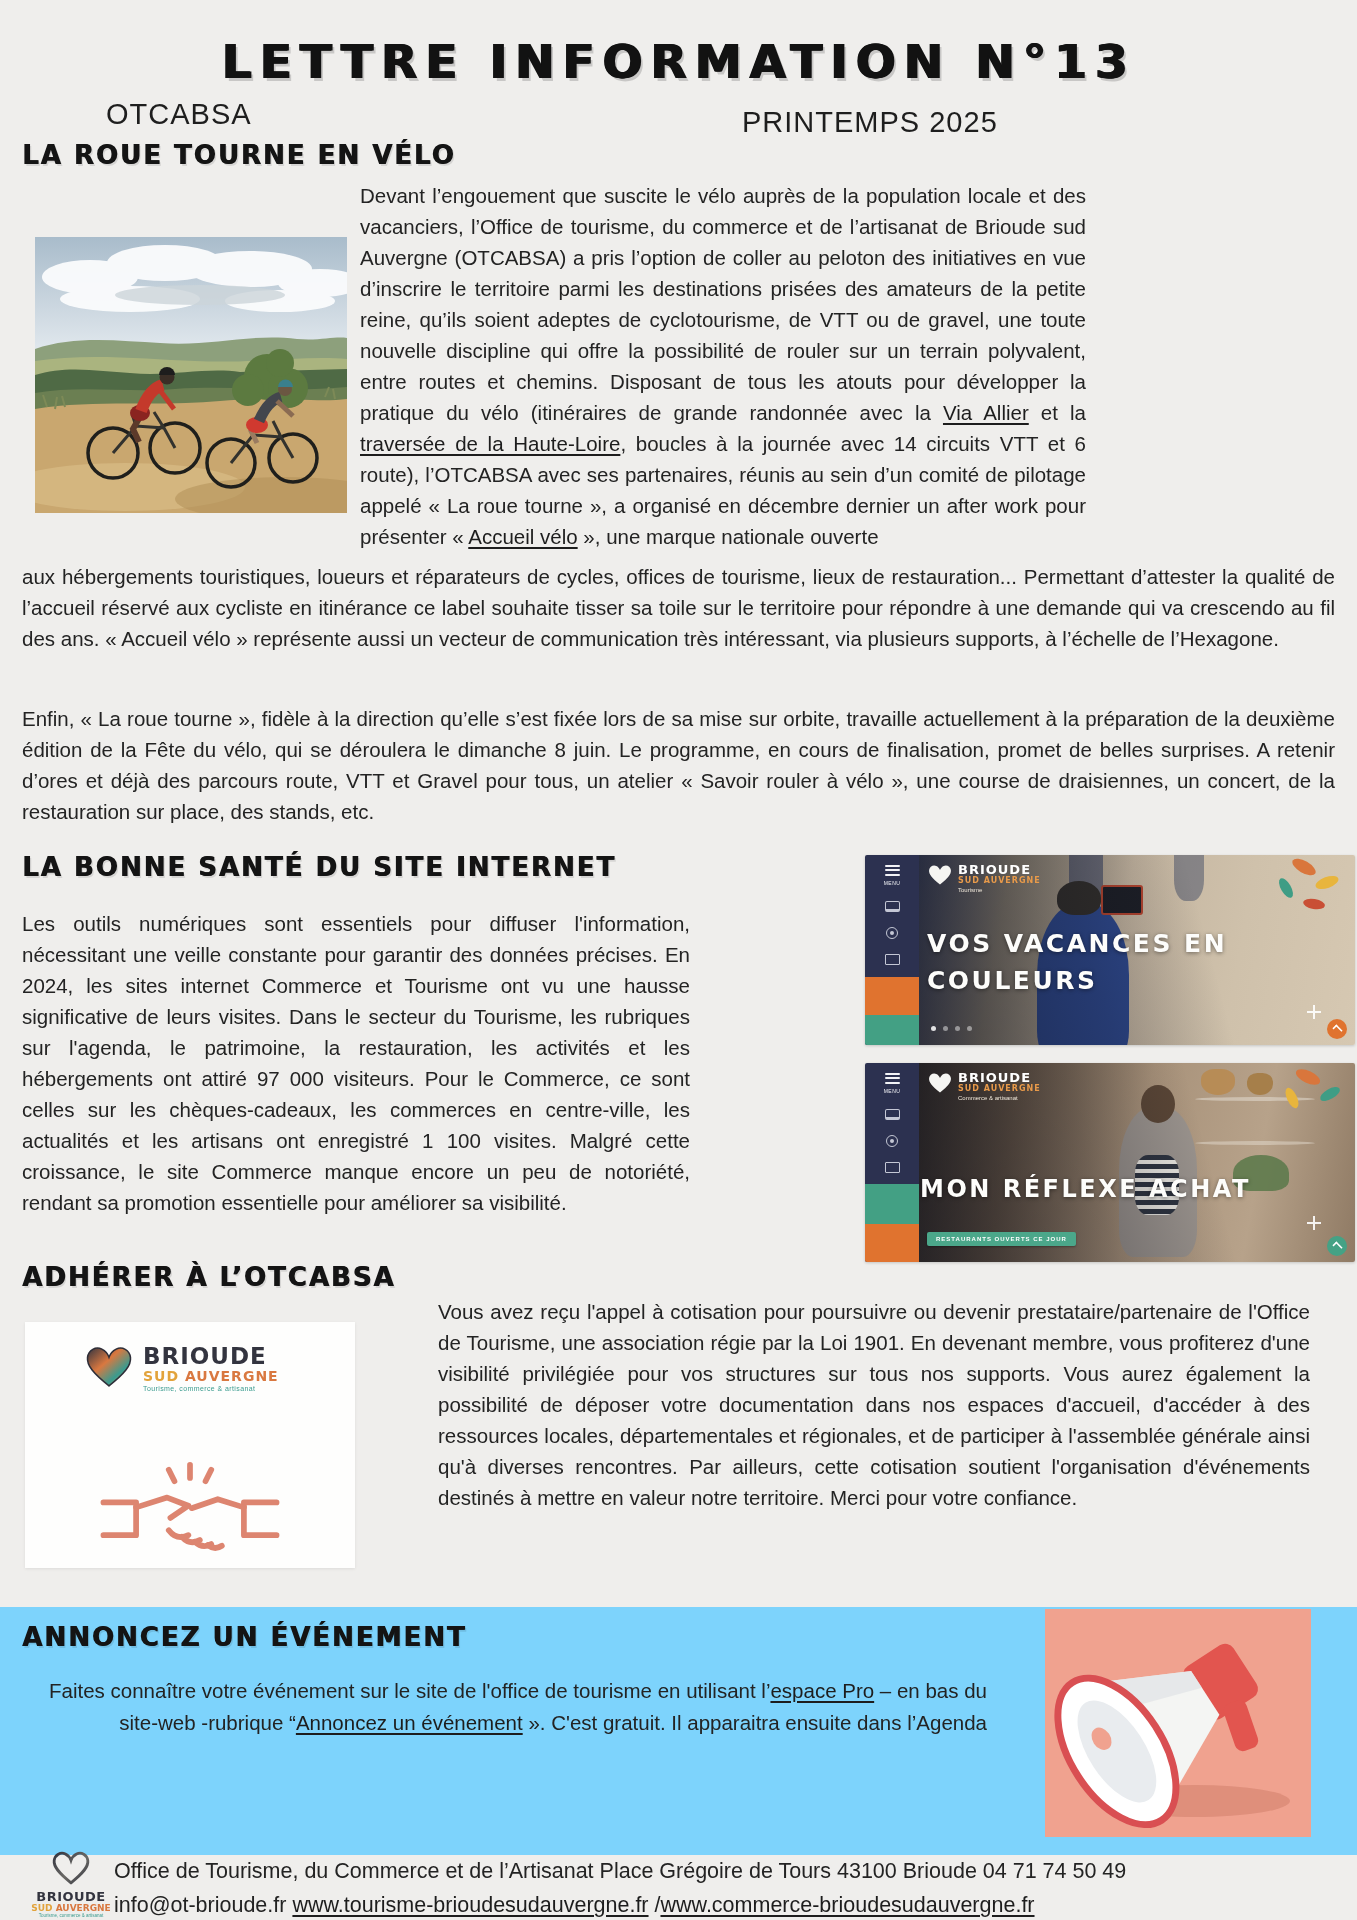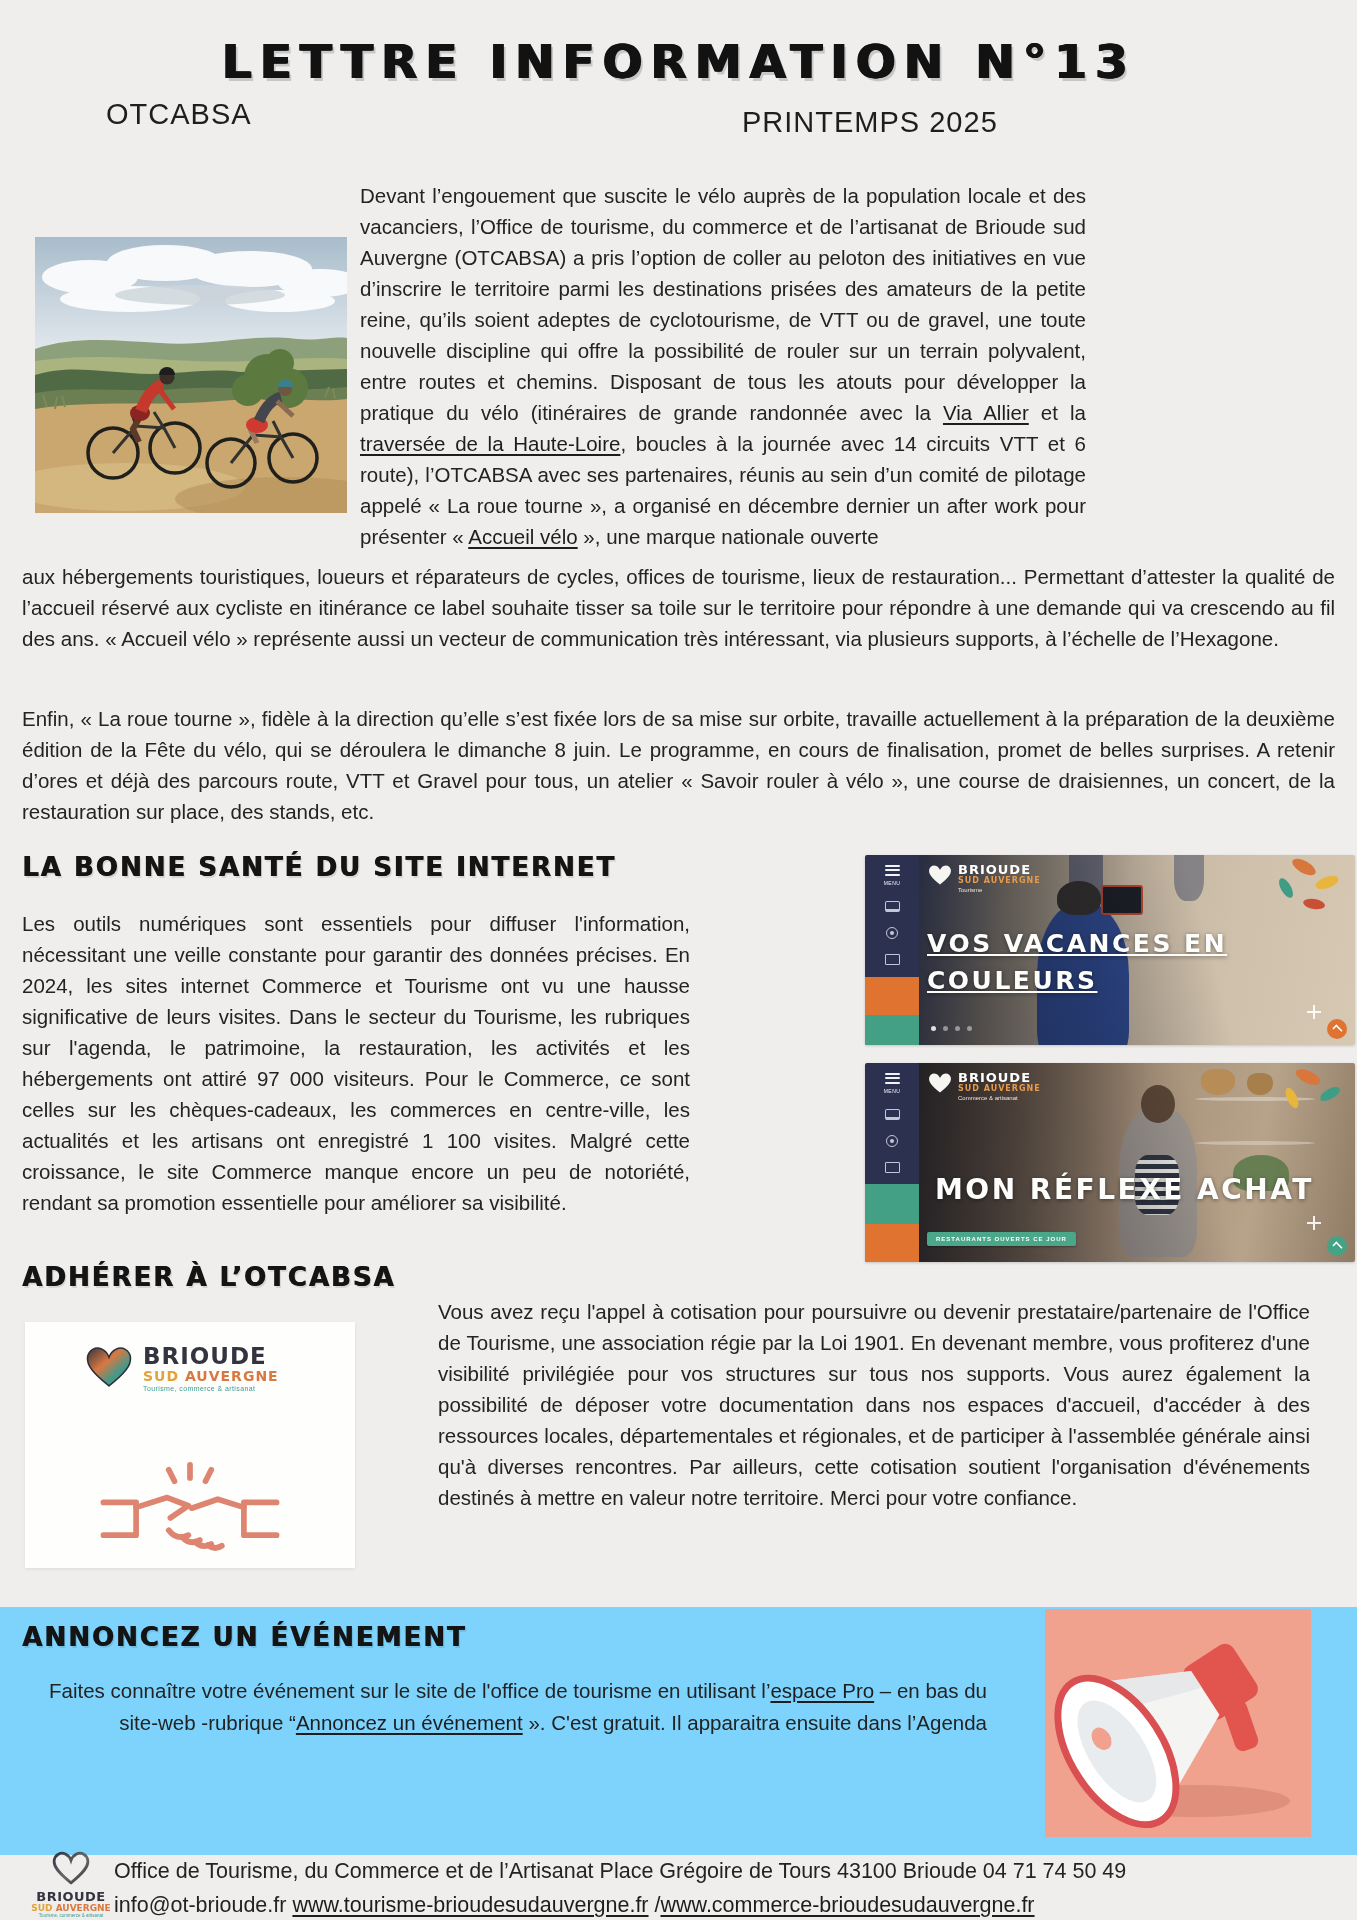--- a/index.html
+++ b/index.html
@@ -83,20 +83,21 @@
 </style>
 </head>
 <body>
 
 <div class="page">
 
   <h1 class="title">LETTRE INFORMATION N°13</h1>
   <div class="org">OTCABSA</div>
   <div class="edition">PRINTEMPS 2025</div>
 
+  <h2 class="h2" style="left:22px;top:140px;">LA ROUE TOURNE EN VÉLO</h2>
 
   <div class="photo1">
     <svg width="312" height="276" viewBox="0 0 312 276">
       <defs>
         <linearGradient id="sky1" x1="0" y1="0" x2="0" y2="1">
           <stop offset="0" stop-color="#a9bccb"></stop>
             <stop offset="1" stop-color="#e9eef2"></stop>
         </linearGradient>
       </defs>
       <rect width="312" height="130" fill="url(#sky1)"></rect>
@@ -176,21 +177,21 @@
       <div class="wc-logo">
         <svg width="26" height="24" viewBox="0 0 100 90">
           <path d="M50 82 C20 58 6 42 8 26 C10 12 24 4 36 10 C44 14 48 20 50 26 C52 20 56 14 64 10 C76 4 90 12 92 26 C94 42 80 58 50 82 Z" fill="#f5f5f2"></path>
         </svg>
         <div>
           <div class="wc-brand1">BRIOUDE</div>
           <div class="wc-brand2">SUD AUVERGNE</div>
           <div class="wc-brandtag">Tourisme</div>
         </div>
       </div>
-      <div class="wc-headline" style="left:8px;top:70px;text-decoration:underline;">
+      <div class="wc-headline" style="left:8px;top:70px;">
         <span>VOS VACANCES EN</span><br>
         <span>COULEURS</span>
       </div>
       <div class="wc-dots">
           <b></b>
           <b class="dim"></b>
           <b class="dim"></b>
           <b class="dim"></b>
         </div>
       <div class="sparkle"></div>
@@ -230,21 +231,21 @@
       <div class="wc-logo">
         <svg width="26" height="24" viewBox="0 0 100 90">
           <path d="M50 82 C20 58 6 42 8 26 C10 12 24 4 36 10 C44 14 48 20 50 26 C52 20 56 14 64 10 C76 4 90 12 92 26 C94 42 80 58 50 82 Z" fill="#f5f5f2"></path>
         </svg>
         <div>
           <div class="wc-brand1">BRIOUDE</div>
           <div class="wc-brand2">SUD AUVERGNE</div>
           <div class="wc-brandtag">Commerce &amp; artisanat</div>
         </div>
       </div>
-      <div class="wc-headline" style="left:16px;top:108px;font-size:28px;">MON RÉFLEXE ACHAT</div>
+      <div class="wc-headline" style="left:1px;top:108px;font-size:24px;">MON RÉFLEXE ACHAT</div>
       <div class="wc-btn">RESTAURANTS OUVERTS CE JOUR</div>
       <div class="sparkle" style="bottom:32px;"></div>
       <div class="wc-circle" style="background:#45a285;"></div>
     </div>
     <div class="wc-side">
       <div class="ham">
           <i></i>
           <i></i>
           <i></i>
         </div>

